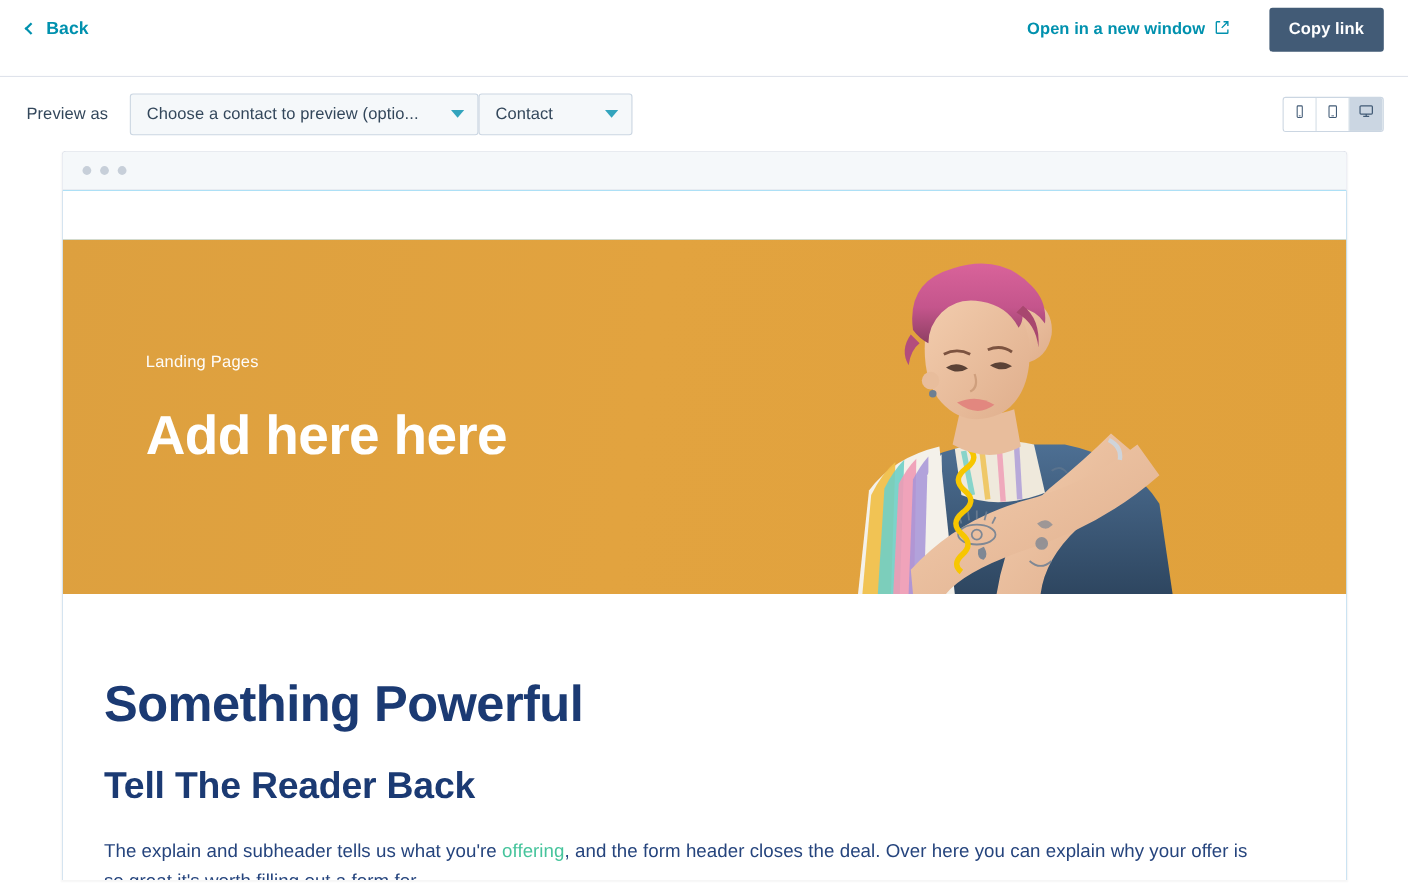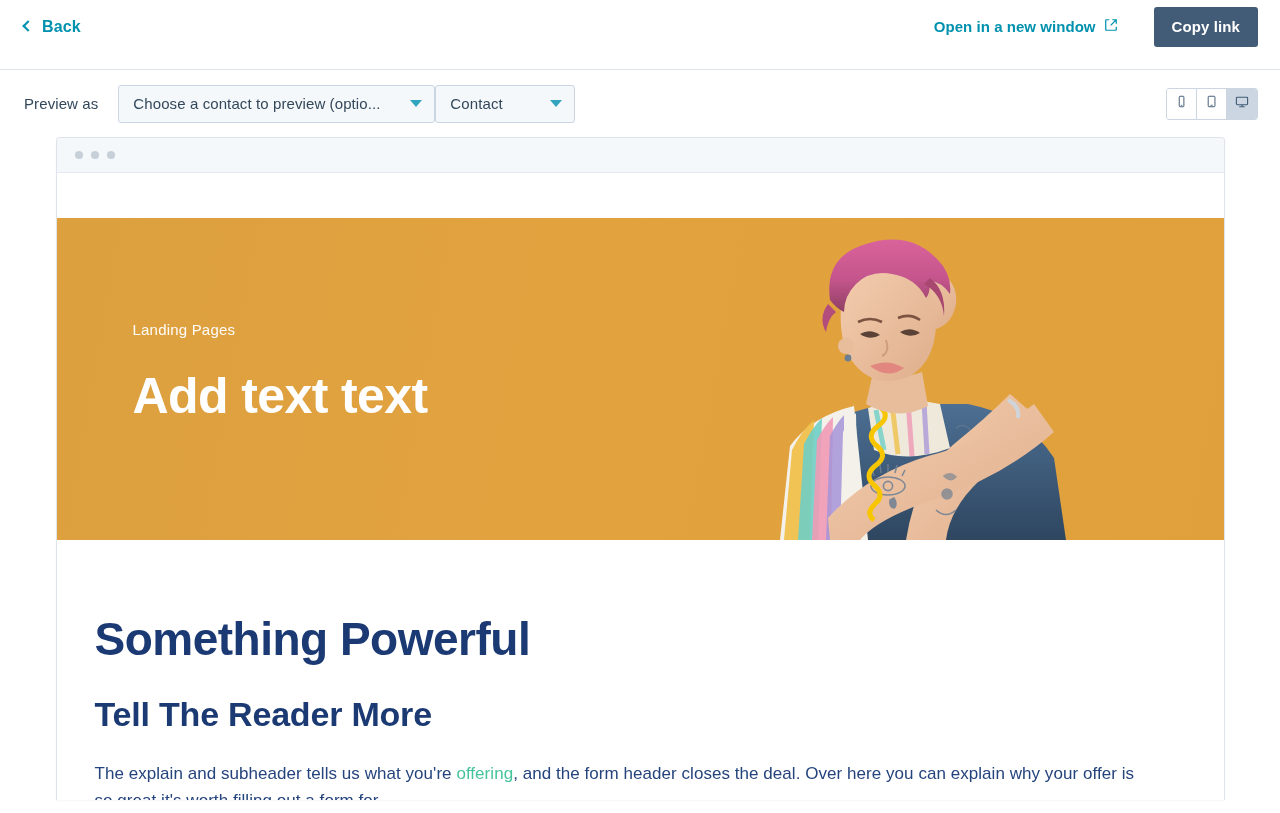--- a/index.html
+++ b/index.html
@@ -443,25 +443,25 @@
               <path d="M152 148 q18 -8 34 2 q-16 12 -34 -2 z" fill="#e2877f"></path>
 
               <circle cx="128" cy="128" r="8" fill="#e8bd9c"></circle>
               <circle cx="130" cy="140" r="3.4" fill="#6d7f93"></circle>
             </g>
           </svg>
         </div>
 
         <div class="hero-copy">
           <div class="hero-eyebrow">Landing Pages</div>
-          <div class="hero-title">Add text text</div>
+          <div class="hero-title">Add here here</div>
         </div>
       </div>
 
       <div class="body-content">
         <h1 class="h1-big">Something Powerful</h1>
-        <h2 class="h2-sub">Tell The Reader More</h2>
+        <h2 class="h2-sub">Tell The Reader Back</h2>
         <p class="body-para"><span>The explain and subheader tells us what you're </span><a class="inline-link" href="#">offering</a><span>, and the form header closes the deal. Over here you can explain why your offer is so great it's worth filling out a form for.</span></p>
       </div>
 
     </div>
   </div>
 </div>
 
 </body></html>

